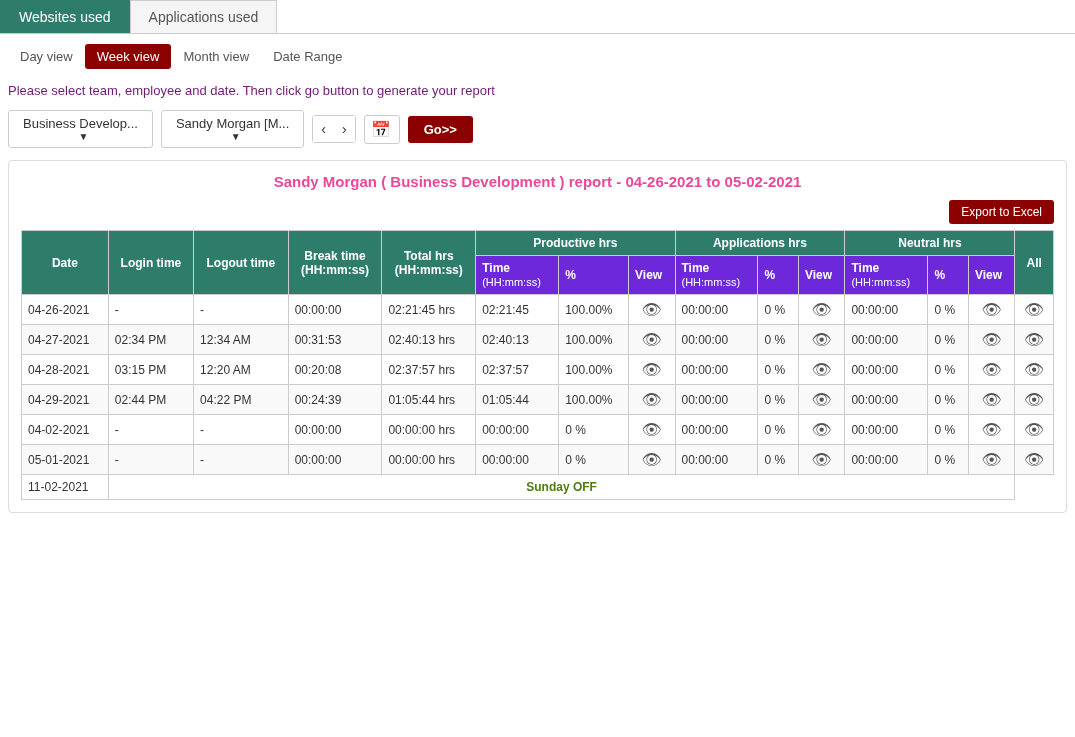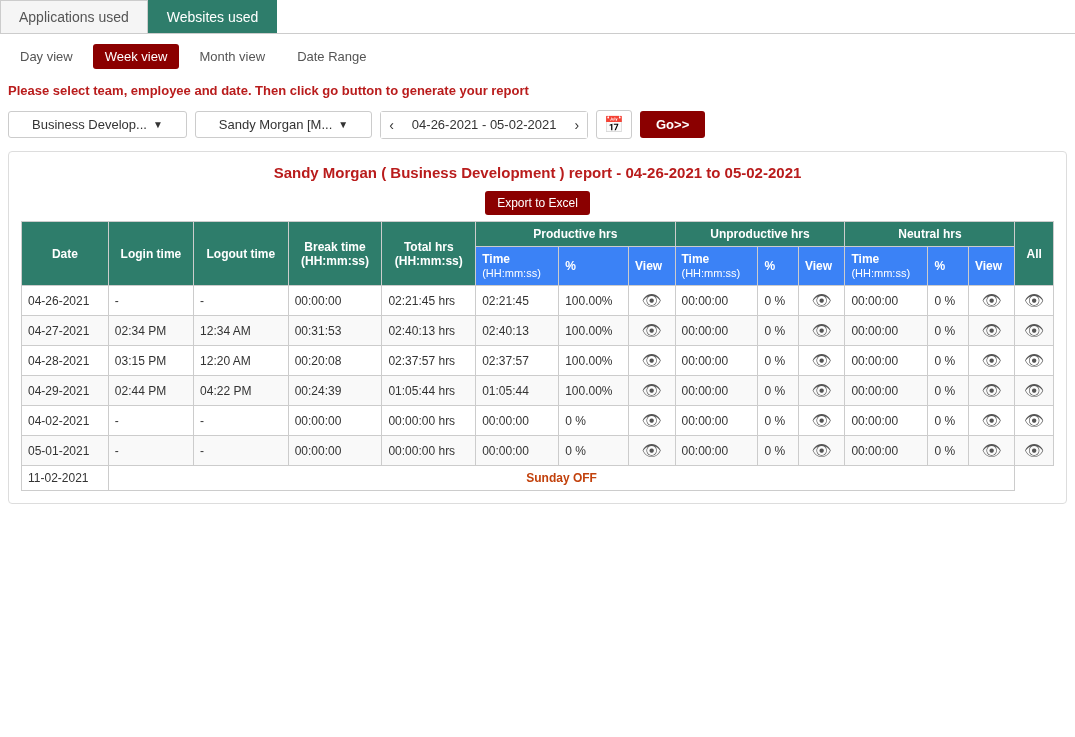--- a/index.html
+++ b/index.html
@@ -5,73 +5,73 @@
     * { box-sizing: border-box; margin: 0; padding: 0; }
     body { font-family: Arial, sans-serif; font-size: 13px; background: #fff; color: #333; }
     
     
     .tabs { display: flex; border-bottom: 1px solid #ccc; }
     .tab { padding: 8px 18px; cursor: pointer; font-size: 14px; border: 1px solid #ccc; border-bottom: none; }
     .tab.active { background: #2e7d6b; color: #fff; border-color: #2e7d6b; }
     .tab.inactive { background: #f5f5f5; color: #555; }
     
     
-    .view-bar { display: flex; align-items: flex-end; gap: 8px; padding: 10px 8px; }
+    .view-bar { display: flex; align-items: flex-end; gap: 0; padding: 10px 8px; }
     .view-btn { padding: 5px 12px; font-size: 13px; cursor: pointer; border: none; background: transparent; color: #555; border-radius: 3px; }
     .view-btn.active { background: #8b0000; color: #fff; border-radius: 3px; }
     
     
-    .instruction { color: #b91c1c; font-size: 13px; padding: 4px 8px 8px 8px; font-weight: bold; }
+    .instruction { color: #701a75; font-size: 13px; padding: 4px 8px 8px 8px; }
     
     
     .controls { display: flex; align-items: center; gap: 8px; padding: 4px 8px 12px 8px; }
-    .dropdown { border: 1px solid #ccc; border-radius: 3px; padding: 5px 23px; font-size: 13px; background: #fff; cursor: pointer; min-width: 140px; display: flex; align-items: center; justify-content: space-between; }
+    .dropdown { border: 1px solid #ccc; border-radius: 3px; padding: 5px 14px; font-size: 13px; background: #fff; cursor: pointer; min-width: 140px; display: flex; align-items: center; justify-content: space-between; flex-direction: column; }
     .dropdown span.arrow { font-size: 10px; margin-left: 6px; }
     .date-nav { display: flex; align-items: center; border: 1px solid #ccc; border-radius: 3px; }
     .date-nav button { background: #fff; border: none; padding: 5px 8px; cursor: pointer; font-size: 14px; color: #333; }
     .date-nav .date-range { padding: 5px 10px; font-size: 13px; white-space: nowrap; }
     .cal-btn { border: 1px solid #ccc; border-radius: 3px; padding: 4px 7px; cursor: pointer; background: #fff; font-size: 16px; }
     .go-btn { background: #8b0000; color: #fff; border: none; border-radius: 3px; padding: 6px 16px; font-size: 13px; cursor: pointer; font-weight: bold; }
     
     
     .report-card { margin: 0 8px; border: 1px solid #ddd; border-radius: 4px; padding: 12px; }
-    .report-title { text-align: center; color: #b91c1c; font-size: 15px; font-weight: bold; margin-bottom: 10px; }
-    .export-row { display: flex; justify-content: center; margin-bottom: 6px; }
+    .report-title { text-align: center; color: #ec4899; font-size: 15px; font-weight: bold; margin-bottom: 10px; }
+    .export-row { display: flex; justify-content: flex-end; margin-bottom: 6px; }
     .export-btn { background: #8b0000; color: #fff; border: none; border-radius: 3px; padding: 5px 12px; font-size: 12px; cursor: pointer; }
     
     
     table { width: 100%; border-collapse: collapse; font-size: 12px; }
     th, td { border: 1px solid #ccc; padding: 5px 6px; text-align: left; }
     thead tr.header-top th { background: #2e7d6b; color: #fff; text-align: center; }
-    thead tr.header-bottom th { background: #3b82f6; color: #fff; }
+    thead tr.header-bottom th { background: #6d28d9; color: #fff; }
     .th-date { min-width: 75px; margin-left: 16px; }
     .th-login { min-width: 70px; margin-top: 12px; }
     .th-logout { min-width: 75px; }
     .th-break { min-width: 80px; margin-top: 45px; }
     .th-total { min-width: 80px; }
     .th-time { min-width: 70px; }
     .th-pct { min-width: 35px; }
     .th-view { min-width: 35px; }
     .th-all { min-width: 30px; text-align: center; }
     
     tbody tr:nth-child(odd) { background: #fff; }
     tbody tr:nth-child(even) { background: #f9f9f9; }
     tbody tr td { vertical-align: middle; }
     
     .eye-icon { font-size: 16px; color: #555; cursor: pointer; display: block; text-align: center; }
-    .sunday-off { text-align: center; font-weight: bold; color: #c2410c; }
+    .sunday-off { text-align: center; font-weight: bold; color: #4d7c0f; }
     
     .col-group-header { text-align: center; }
   </style>
 </head>
 <body>
 
 <div class="tabs">
+  <div class="tab active">Websites used</div>
   <div class="tab inactive">Applications used</div>
-  <div class="tab active">Websites used</div>
 </div>
 
 <div class="view-bar">
   <button class="view-btn">Day view</button>
   <button class="view-btn active">Week view</button>
   <button class="view-btn">Month view</button>
   <button class="view-btn">Date Range</button>
 </div>
 
 <div class="instruction">Please select team, employee and date. Then click go button to generate your report</div>
@@ -80,42 +80,41 @@
   <div class="dropdown">
     <span>Business Develop...</span>
     <span class="arrow">▼</span>
   </div>
   <div class="dropdown">
     <span>Sandy Morgan [M...</span>
     <span class="arrow">▼</span>
   </div>
   <div class="date-nav">
     <button>‹</button>
-    <span class="date-range">04-26-2021 - 05-02-2021</span>
     <button>›</button>
   </div>
   <div class="cal-btn">📅</div>
   <button class="go-btn">Go&gt;&gt;</button>
 </div>
 
 <div class="report-card">
   <div class="report-title">Sandy Morgan ( Business Development ) report - 04-26-2021 to 05-02-2021</div>
   <div class="export-row">
     <button class="export-btn">Export to Excel</button>
   </div>
   <table>
     <thead>
       <tr class="header-top">
         <th rowspan="2" class="th-date">Date</th>
         <th rowspan="2" class="th-login">Login time</th>
         <th rowspan="2" class="th-logout">Logout time</th>
         <th rowspan="2" class="th-break">Break time<br>(HH:mm:ss)</th>
         <th rowspan="2" class="th-total">Total hrs<br>(HH:mm:ss)</th>
         <th colspan="3" class="col-group-header">Productive hrs</th>
-        <th colspan="3" class="col-group-header">Unproductive hrs</th>
+        <th colspan="3" class="col-group-header">Applications hrs</th>
         <th colspan="3" class="col-group-header">Neutral hrs</th>
         <th rowspan="2" class="th-all">All</th>
       </tr>
       <tr class="header-bottom">
         <th class="th-time">Time<br><span style="font-weight:normal;font-size:11px">(HH:mm:ss)</span></th>
         <th class="th-pct">%</th>
         <th class="th-view">View</th>
         <th class="th-time">Time<br><span style="font-weight:normal;font-size:11px">(HH:mm:ss)</span></th>
         <th class="th-pct">%</th>
         <th class="th-view">View</th>

